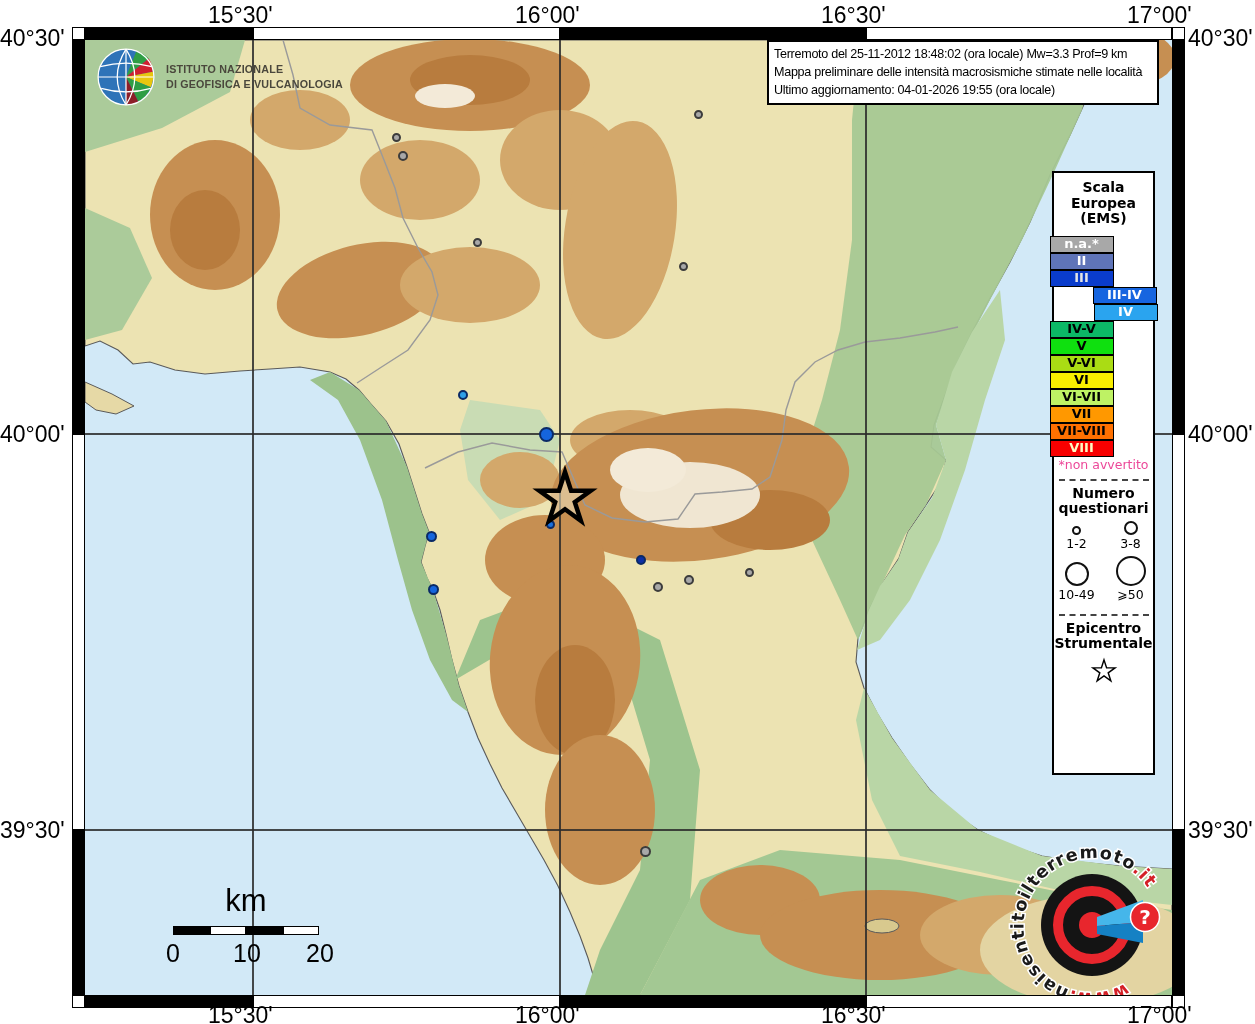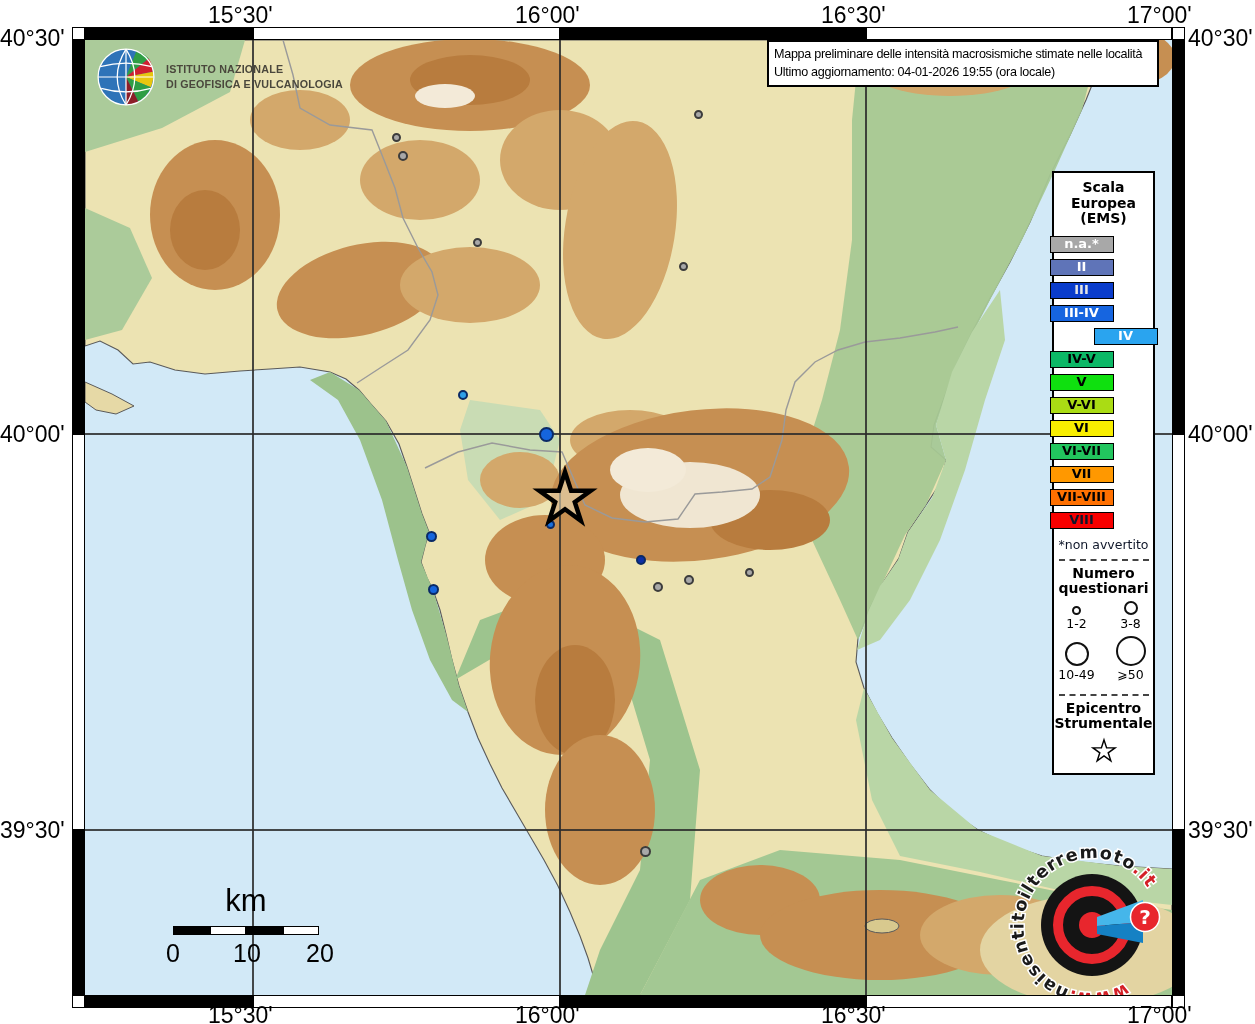--- a/index.html
+++ b/index.html
@@ -38,24 +38,24 @@
 
   
   #info-box{position:absolute;left:682px;top:0;width:392px;box-sizing:border-box;background:#fff;border:2px solid #000;z-index:6;padding:3px 5px 4px 5px;}
   #info-box .line{font-size:12.6px;line-height:18px;letter-spacing:-.3px;white-space:nowrap;color:#000;}
 
   
   #legend{position:absolute;left:967px;top:131px;width:103px;height:604px;box-sizing:border-box;background:#fff;border:2px solid #000;z-index:6;
           font-family:"DejaVu Sans",sans-serif;display:flex;flex-direction:column;align-items:center;}
   .leg-title{font-size:14px;font-weight:bold;line-height:15.5px;text-align:center;color:#000;}
   #legend-title{margin-top:7px;}
-  #ems-swatches{margin-top:9px;display:flex;flex-direction:column;gap:6px;}
+  #ems-swatches{margin-top:9px;display:flex;flex-direction:column;gap:0;}
   .swatch{width:64px;height:17px;box-sizing:border-box;border:1px solid #000;display:flex;align-items:center;justify-content:center;
           font-size:13px;font-weight:bold;line-height:16px;}
-  .leg-foot{margin-top:8px;font-size:12.5px;color:#0f172a;}
+  .leg-foot{font-size:12.5px;color:#ec4899;}
   .leg-sep{width:90px;border-top:2px dashed #444;margin:7px 0 5px 0;}
   #q-grid{display:grid;grid-template-columns:44px 44px;grid-auto-rows:auto;column-gap:10px;margin-top:4px;align-items:end;justify-items:center;}
   .q-circle{border:2px solid #111;border-radius:50%;background:#fff;box-sizing:border-box;}
   .q-label{font-size:12.5px;color:#000;margin:1px 0 5px 0;}
   #legend-star{margin-top:4px;}
 
   
   #scalebar{position:absolute;left:0;top:0;z-index:4;}
   #km-label{position:absolute;left:101px;top:843px;width:120px;text-align:center;font-size:31px;color:#000;}
   #bar{position:absolute;left:88px;top:886px;width:146px;height:9px;display:flex;}
@@ -205,44 +205,45 @@
           <path d="M6,41 Q30,48 54,41"></path>
         </g>
       </svg>
       <div id="ingv-text">
         <div>ISTITUTO NAZIONALE</div>
         <div>DI GEOFISICA E VULCANOLOGIA</div>
       </div>
     </div>
 
     <div id="info-box">
+      <div class="line">Terremoto del 25-11-2012 18:48:02 (ora locale) Mw=3.3 Prof=9 km</div>
       <div class="line">Mappa preliminare delle intensità macrosismiche stimate nelle località</div>
       <div class="line">Ultimo aggiornamento: 04-01-2026 19:55 (ora locale)</div>
     </div>
 
     <div id="legend">
       <div id="legend-title" class="leg-title">
         <div>Scala</div>
         <div>Europea</div>
         <div>(EMS)</div>
       </div>
       <div id="ems-swatches">
           <div class="swatch" style="background: rgb(168, 168, 168); color: rgb(255, 255, 255);">n.a.*</div>
           <div class="swatch" style="background: rgb(95, 116, 184); color: rgb(255, 255, 255);">II</div>
           <div class="swatch" style="background: rgb(10, 60, 204); color: #e5e5e5;">III</div>
-          <div class="swatch" style="background: rgb(22, 101, 224); color: rgb(255, 255, 255);">III-IV</div>
+          <div class="swatch" style="background: rgb(22, 101, 224); color: rgb(255, 255, 255); margin-left: 43px;">III-IV</div>
           <div class="swatch" style="background: rgb(42, 164, 239); color: rgb(255, 255, 255); margin-left: 44px;">IV</div>
           <div class="swatch" style="background: rgb(12, 184, 102); color: rgb(0, 0, 0);">IV-V</div>
           <div class="swatch" style="background: rgb(15, 224, 15); color: rgb(0, 0, 0);">V</div>
           <div class="swatch" style="background: rgb(170, 220, 20); color: rgb(0, 0, 0);">V-VI</div>
           <div class="swatch" style="background: rgb(248, 238, 0); color: rgb(0, 0, 0);">VI</div>
-          <div class="swatch" style="background: #22c55e; color: rgb(0, 0, 0);">VI-VII</div>
+          <div class="swatch" style="background: #bef264; color: rgb(0, 0, 0);">VI-VII</div>
           <div class="swatch" style="background: rgb(255, 152, 0); color: rgb(0, 0, 0);">VII</div>
           <div class="swatch" style="background: rgb(255, 112, 0); color: rgb(0, 0, 0);">VII-VIII</div>
-          <div class="swatch" style="background: rgb(248, 0, 0); color: #0f172a;">VIII</div>
+          <div class="swatch" style="background: rgb(248, 0, 0); color: #fef9c3;">VIII</div>
         </div>
       <div class="leg-foot">*non avvertito</div>
       <div class="leg-sep"></div>
       <div class="leg-title">
         <div>Numero</div>
         <div>questionari</div>
       </div>
       <div id="q-grid">
           <div class="q-circle" style="width: 9px; height: 9px;"></div>
           <div class="q-circle" style="width: 14px; height: 14px;"></div>

